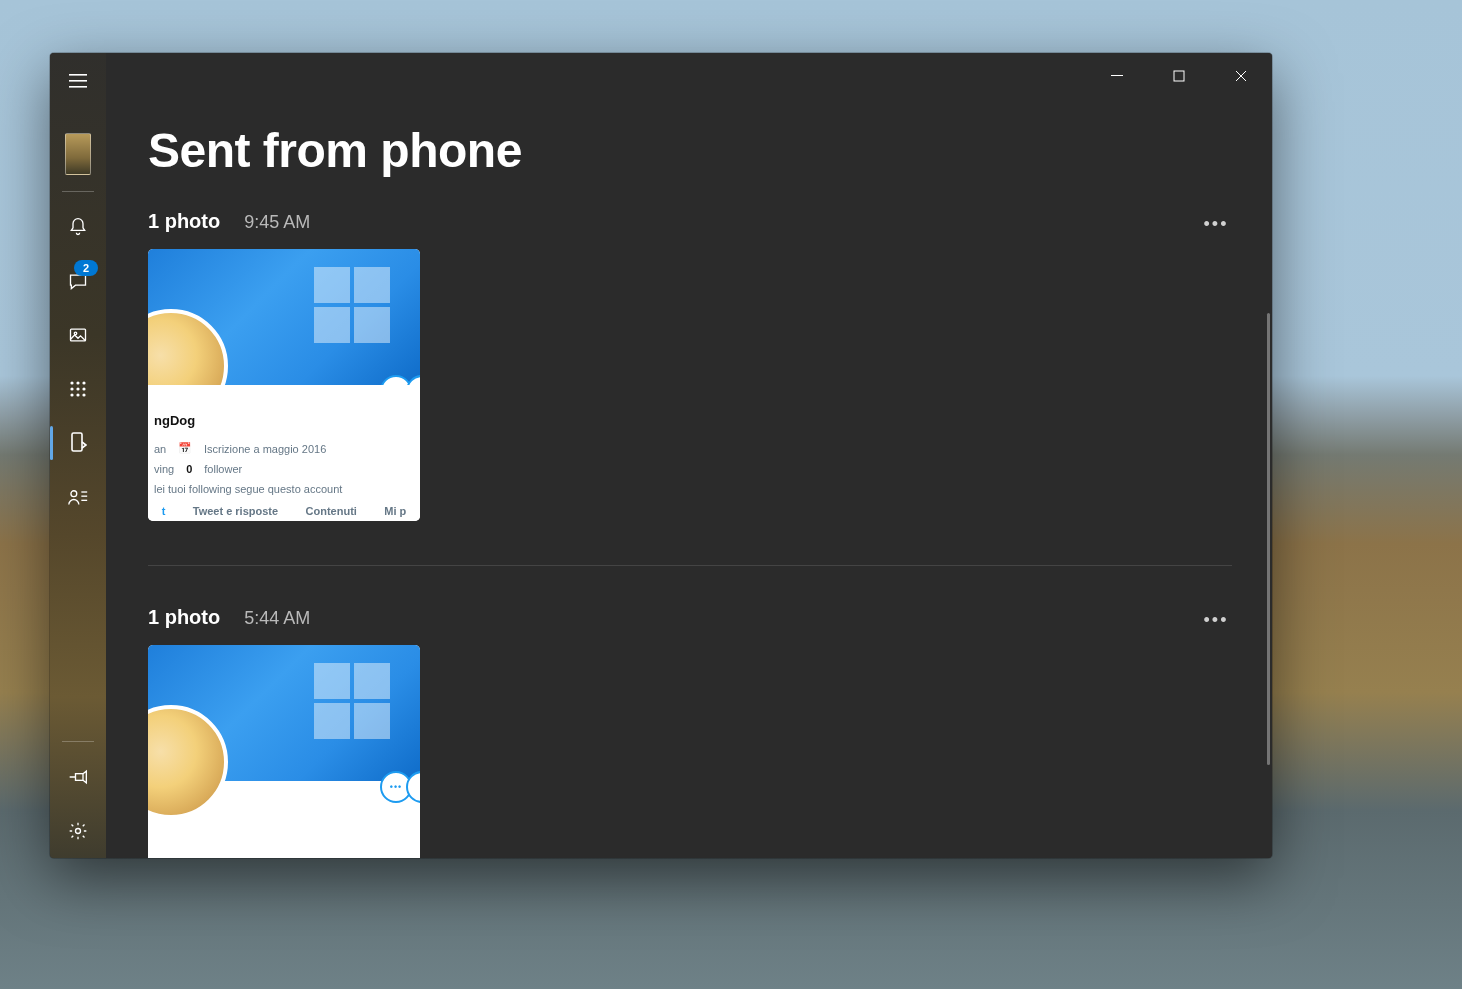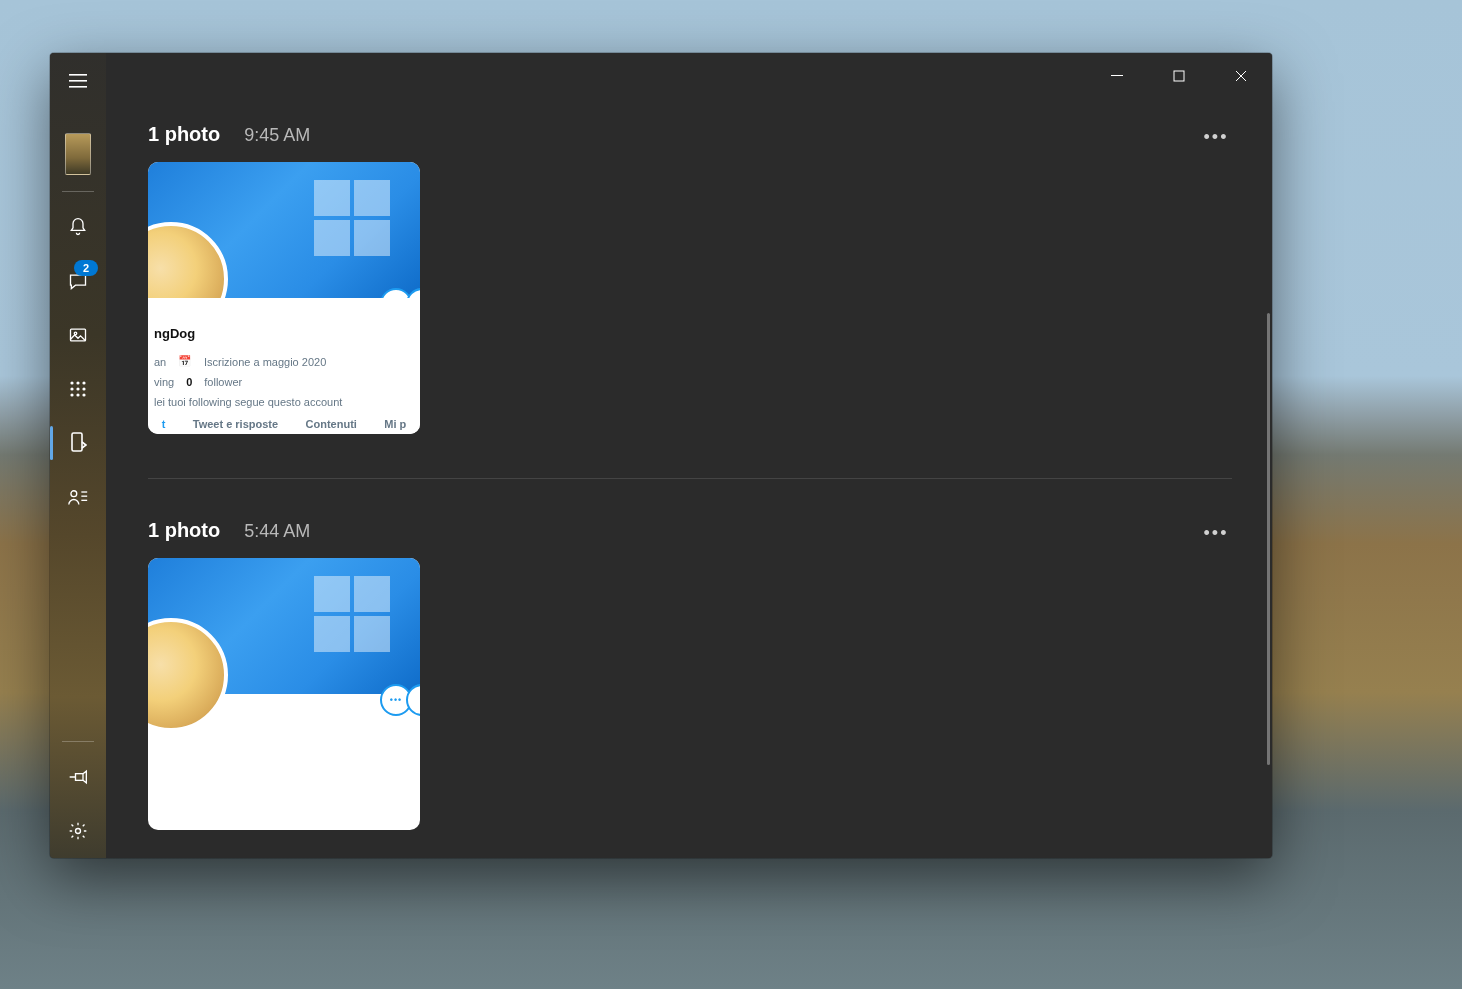--- a/index.html
+++ b/index.html
@@ -227,21 +227,21 @@
   .group-divider {
     height: 1px;
     background: rgba(255,255,255,0.12);
     margin: 0 20px 40px 0;
   }
 
   
   .photo-thumb {
     width: 272px;
     height: 272px;
-    border-radius: 10px;
+    border-radius: 5px;
     background: #fff;
     overflow: hidden;
     position: relative;
     cursor: pointer;
   }
   .thumb-upper {
     position: absolute;
     left: 0; top: 0; right: 0;
     height: 50%;
     background: linear-gradient(135deg, #1f7fdb 0%, #3b9ff0 40%, #2a8de6 70%, #0f6cc9 100%);
@@ -451,20 +451,21 @@
       </div>
       <div class="ctrl close">
         <svg width="12" height="12" viewBox="0 0 12 12">
           <line x1="1" y1="1" x2="11" y2="11" stroke="#fff" stroke-width="1"></line>
           <line x1="11" y1="1" x2="1" y2="11" stroke="#fff" stroke-width="1"></line>
         </svg>
       </div>
     </div>
 
     <div class="content">
+      <h1 class="page-title">Sent from phone</h1>
 
 
       <div class="photo-group">
         <div class="group-header">
           <span class="group-title">1 photo</span>
           <span class="group-time">9:45 AM</span>
           <span class="group-more">
             <span>•••</span>
           </span>
         </div>
@@ -479,21 +480,21 @@
             </div>
           </div>
           <div class="thumb-avatar"></div>
           <div class="thumb-more-circle">•••</div>
           <div class="thumb-more-circle2"></div>
           <div class="thumb-lower">
             <div class="thumb-name">ngDog</div>
             <div class="thumb-row">
               <span>an</span>
               <span>📅</span>
-              <span>Iscrizione a maggio 2020</span>
+              <span>Iscrizione a maggio 2016</span>
             </div>
             <div class="thumb-row">
               <span>ving</span>
               <span class="num">0</span>
               <span>follower</span>
             </div>
             <div class="thumb-row">
               <span>lei tuoi following segue questo account</span>
             </div>
             <div class="thumb-tabs">

